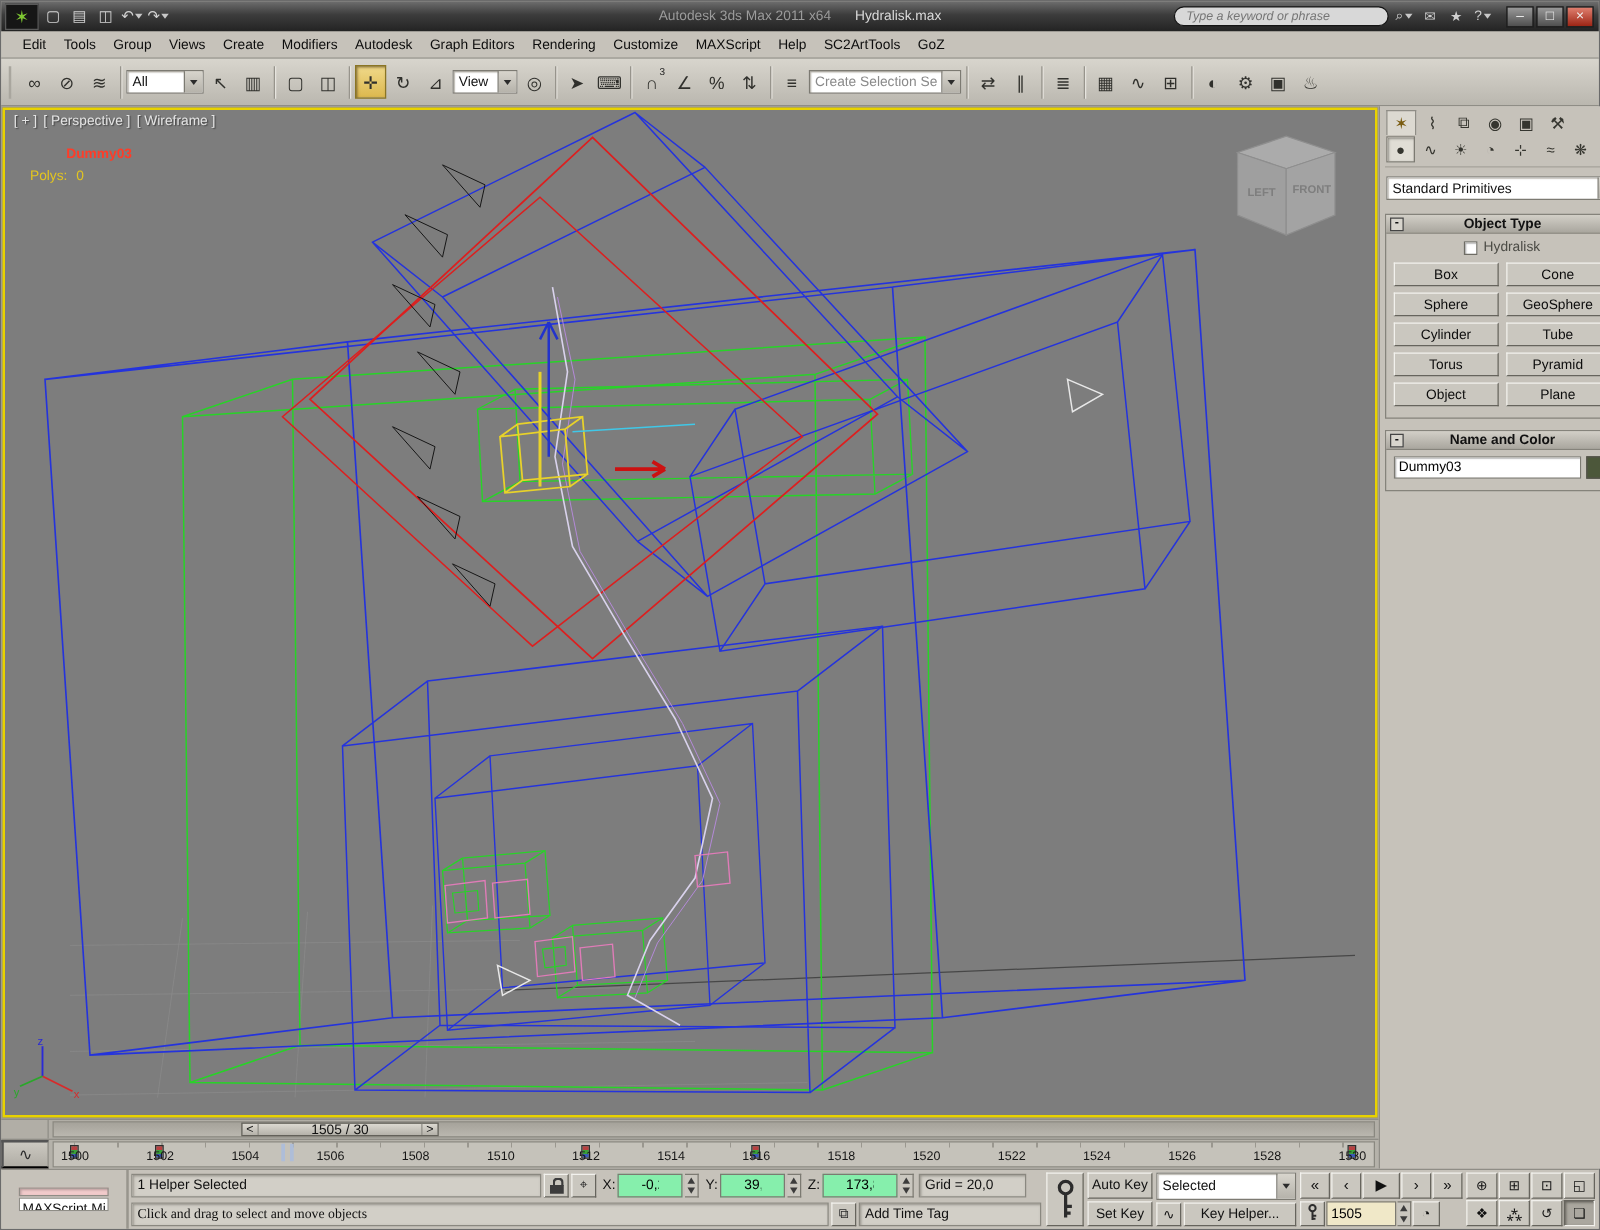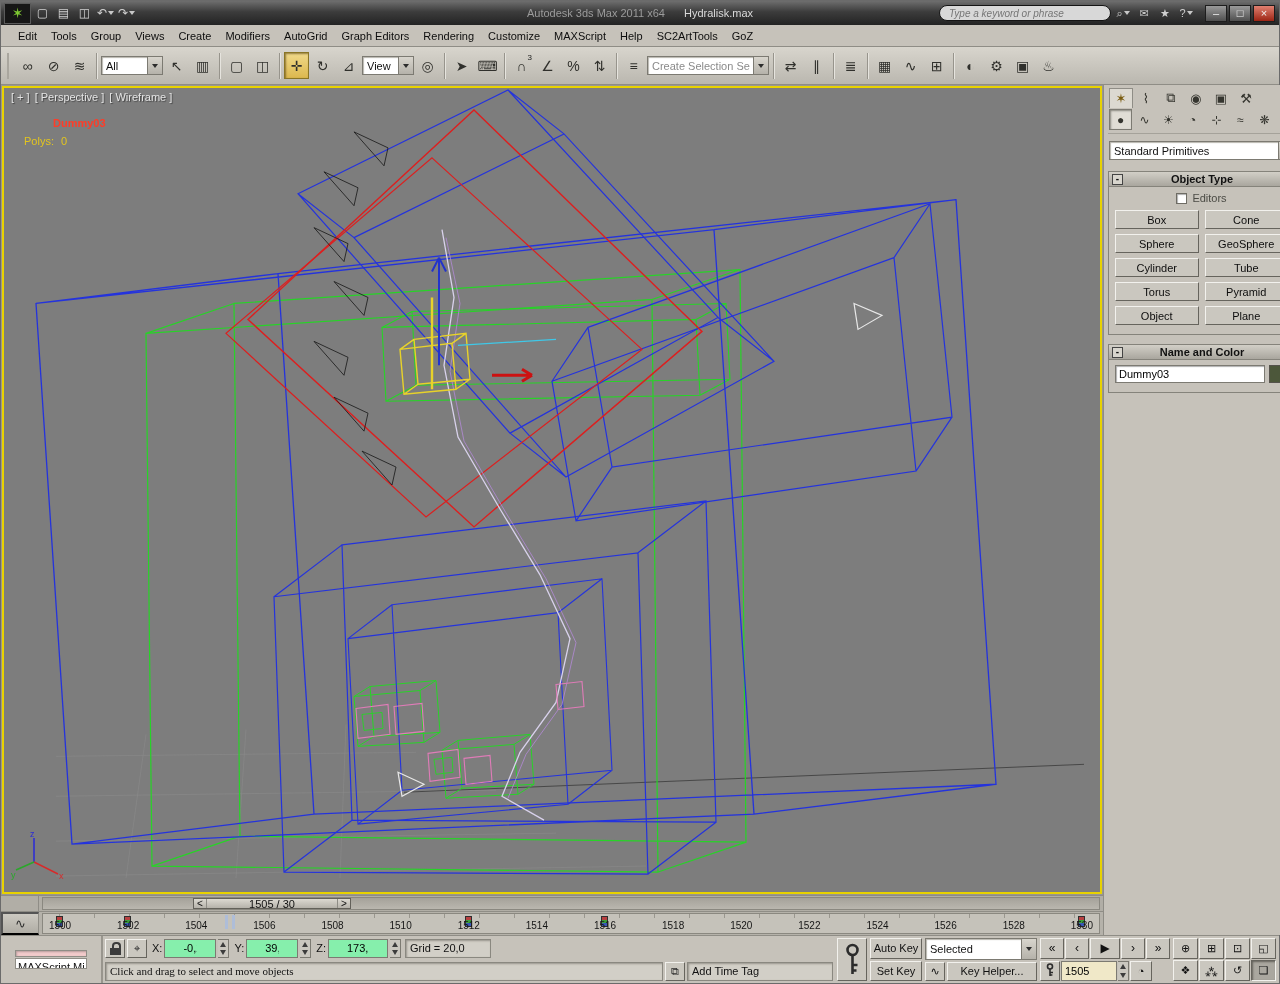--- a/index.html
+++ b/index.html
@@ -188,21 +188,21 @@
     </div>
   </header>
 
   <nav class="menubar">
     <span class="menu-item">Edit</span>
     <span class="menu-item">Tools</span>
     <span class="menu-item">Group</span>
     <span class="menu-item">Views</span>
     <span class="menu-item">Create</span>
     <span class="menu-item">Modifiers</span>
-    <span class="menu-item">AutoGrid</span>
+    <span class="menu-item">Autodesk</span>
     <span class="menu-item">Graph Editors</span>
     <span class="menu-item">Rendering</span>
     <span class="menu-item">Customize</span>
     <span class="menu-item">MAXScript</span>
     <span class="menu-item">Help</span>
     <span class="menu-item">SC2ArtTools</span>
     <span class="menu-item">GoZ</span>
   </nav>
 
   <div class="toolbar">
@@ -367,20 +367,29 @@
         <div class="vp-label">
           <span>[ + ]</span>
           <span>[ Perspective ]</span>
           <span>[ Wireframe ]</span>
         </div>
         <div class="vp-obj" style="color: rgb(255, 60, 40);">Dummy03</div>
         <div class="vp-polys" style="color: rgb(227, 197, 31);">
           <span>Polys:</span>
           <span>0</span>
         </div>
+        <div class="viewcube">
+          <svg width="110" height="96" viewBox="0 0 110 96">
+            <polygon points="16,20 55,7 94,20 55,33" fill="#d2d2d2" fill-opacity="0.55" stroke="#8e8e8e"></polygon>
+            <polygon points="16,20 55,33 55,86 16,70" fill="#c2c2c2" fill-opacity="0.5" stroke="#8e8e8e"></polygon>
+            <polygon points="55,33 94,20 94,70 55,86" fill="#cacaca" fill-opacity="0.5" stroke="#8e8e8e"></polygon>
+            <text x="24" y="55" font-size="9" font-weight="bold" fill="#7e7e7e">LEFT</text>
+            <text x="60" y="52" font-size="9" font-weight="bold" fill="#7e7e7e">FRONT</text>
+          </svg>
+        </div>
         <div class="axis-tripod">
           <svg width="56" height="56" viewBox="0 0 56 56">
             <line x1="24" y1="34" x2="24" y2="10" stroke="#2a2ad8" stroke-width="1.5"></line>
             <line x1="24" y1="34" x2="48" y2="46" stroke="#d82a2a" stroke-width="1.5"></line>
             <line x1="24" y1="34" x2="6" y2="42" stroke="#2aa82a" stroke-width="1.5"></line>
             <text x="20" y="9" font-size="9" fill="#2a2ad8">z</text>
             <text x="49" y="51" font-size="9" fill="#d82a2a">x</text>
             <text x="1" y="50" font-size="9" fill="#2aa82a">y</text>
           </svg>
         </div>
@@ -482,21 +491,21 @@
         </div>
 
       <div class="rollout">
         <div class="rohead">
           <span class="romin">-</span>
           <span class="rotitle">Object Type</span>
         </div>
         <div class="robody">
           <div class="agrow">
             <span class="cbx"></span>
-            <span>Editors</span>
+            <span>Hydralisk</span>
           </div>
           <div class="btngrid">
             <button class="pbtn">Box</button>
             <button class="pbtn">Cone</button>
             <button class="pbtn">Sphere</button>
             <button class="pbtn">GeoSphere</button>
             <button class="pbtn">Cylinder</button>
             <button class="pbtn">Tube</button>
             <button class="pbtn">Torus</button>
             <button class="pbtn">Pyramid</button>
@@ -521,20 +530,21 @@
     </div>
   </div>
 
   <footer class="statusbar">
     <div class="sb-left">
       <div class="macro"></div>
       <div class="listener">MAXScript Mi</div>
     </div>
     <div class="sb-mid">
       <div class="sb-row">
+        <div class="sunken status-f">1 Helper Selected</div>
         <button class="sqb">
             <span class="lockwrap"></span>
           </button>
         <button class="sqb">
             <span>⌖</span>
           </button>
         <span class="coordlbl">X:</span>
         <input class="cinput" value="-0,29" style="">
         <span class="spinner">
             <span class="su"></span>

